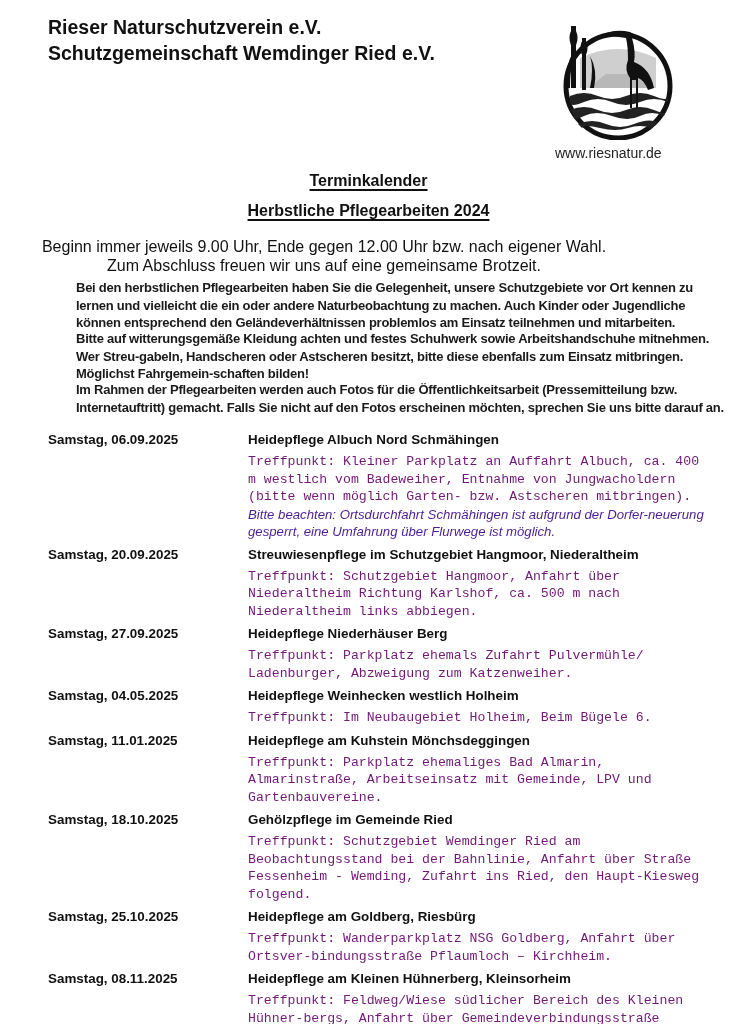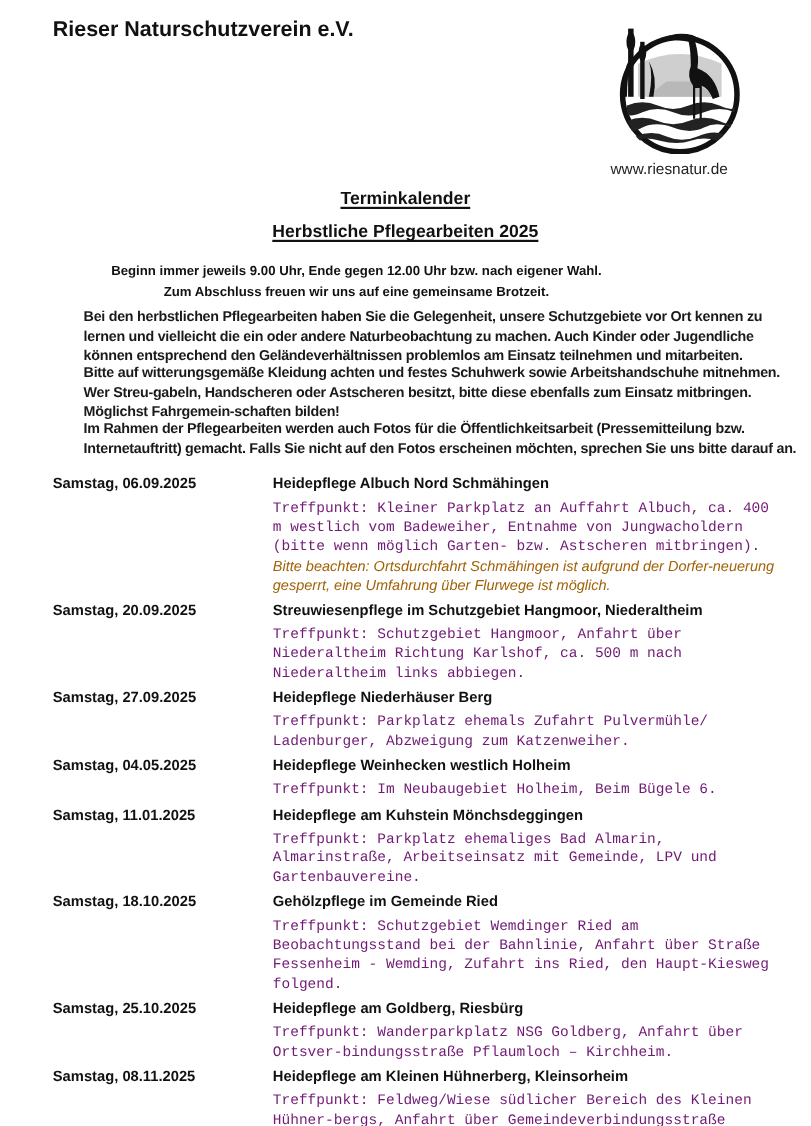--- a/index.html
+++ b/index.html
@@ -19,21 +19,21 @@
     }
     .heading {
       position: absolute; left: 0; width: 737px; text-align: center;
       font-size: 16px; font-weight: bold; text-decoration: underline;
       text-decoration-thickness: 1.5px; text-underline-offset: 3px;
     }
     .h1 { top: 172px; }
     .h2 { top: 202px; }
     .intro-bold {
       position: absolute; left: 0; width: 648px; top: 237px; text-align: center;
-      font-size: 12px; font-weight: bold; line-height: 19px;
+      font-size: 16px; font-weight: normal; line-height: 19px;
     }
     .para {
       position: absolute; left: 48px; width: 650px;
       font-size: 13px; font-weight: bold; line-height: 17.5px; letter-spacing: -0.25px;
       color: #1a1a1a;
       margin-left: 28px;
     }
     .p1 { top: 279px; }
     .p2 { top: 330px; }
     .p3 { top: 381px; }
@@ -43,28 +43,29 @@
       width: 172px; flex: none; font-size: 13.4px; font-weight: bold; line-height: 20px;
     }
     .event-body { width: 478px; }
     .event-title {
       font-size: 13.4px; font-weight: bold; line-height: 20px; margin-bottom: 3px;
     }
     .event-desc {
       font-size: 13.2px; line-height: 17.5px; color: #701a75; font-family: Liberation Mono, monospace;
     }
     .event-note {
-      font-size: 13.2px; line-height: 17.5px; color: #a16207; font-style: italic;
+      font-size: 13.2px; line-height: 17.5px; color: #4c1d95; font-style: italic;
     }
   </style>
 </head>
 <body>
 
 <div class="org-title">
   <div>Rieser Naturschutzverein e.V.</div>
+  <div>Schutzgemeinschaft Wemdinger Ried e.V.</div>
 </div>
 
 <svg class="logo" viewBox="0 0 148 122">
 
   <ellipse cx="78" cy="68" rx="52" ry="52" fill="#fff" stroke="#111" stroke-width="5"></ellipse>
 
   <path d="M40 40 Q78 22 116 40 L116 70 L40 70 Z" fill="#cfcfcf"></path>
   <path d="M48 70 L66 56 L92 56 L110 70 Z" fill="#b8b8b8"></path>
 
   <path d="M30 78 Q44 72 58 78 T86 78 T114 78 T128 78 L128 84 Q114 78 100 84 T72 84 T44 84 T30 84 Z" fill="#222"></path>
@@ -77,21 +78,21 @@
   <ellipse cx="44" cy="30" rx="3.5" ry="8" fill="#111"></ellipse>
   <path d="M26 70 Q24 50 34 32 Q30 52 30 70 Z" fill="#111"></path>
   <path d="M50 70 Q54 50 50 38 Q58 52 54 70 Z" fill="#111"></path>
 
   <path d="M60 18 Q74 10 90 14 L104 22 L92 20 Q96 34 94 44 Q110 50 114 70 L108 72 Q104 62 98 60 L98 90 L96 90 L96 62 L92 62 L92 90 L90 90 L90 60 Q84 52 88 42 Q88 28 86 20 Q76 18 60 18 Z" fill="#111"></path>
 </svg>
 
 <div class="website">www.riesnatur.de</div>
 
 <div class="heading h1">Terminkalender</div>
-<div class="heading h2">Herbstliche Pflegearbeiten 2025</div>
+<div class="heading h2">Herbstliche Pflegearbeiten 2024</div>
 
 <div class="intro-bold">
   <div>Beginn immer jeweils 9.00 Uhr, Ende gegen 12.00 Uhr bzw. nach eigener Wahl.</div>
   <div>Zum Abschluss freuen wir uns auf eine gemeinsame Brotzeit.</div>
 </div>
 
 <div class="para p1">Bei den herbstlichen Pflegearbeiten haben Sie die Gelegenheit, unsere Schutzgebiete vor Ort kennen zu lernen und vielleicht die ein oder andere Naturbeobachtung zu machen. Auch Kinder oder Jugendliche können entsprechend den Geländeverhältnissen problemlos am Einsatz teilnehmen und mitarbeiten.</div>
 <div class="para p2">Bitte auf witterungsgemäße Kleidung achten und festes Schuhwerk sowie Arbeitshandschuhe mitnehmen. Wer Streu-gabeln, Handscheren oder Astscheren besitzt, bitte diese ebenfalls zum Einsatz mitbringen. Möglichst Fahrgemein-schaften bilden!</div>
 <div class="para p3">Im Rahmen der Pflegearbeiten werden auch Fotos für die Öffentlichkeitsarbeit (Pressemitteilung bzw. Internetauftritt) gemacht. Falls Sie nicht auf den Fotos erscheinen möchten, sprechen Sie uns bitte darauf an.</div>
 

